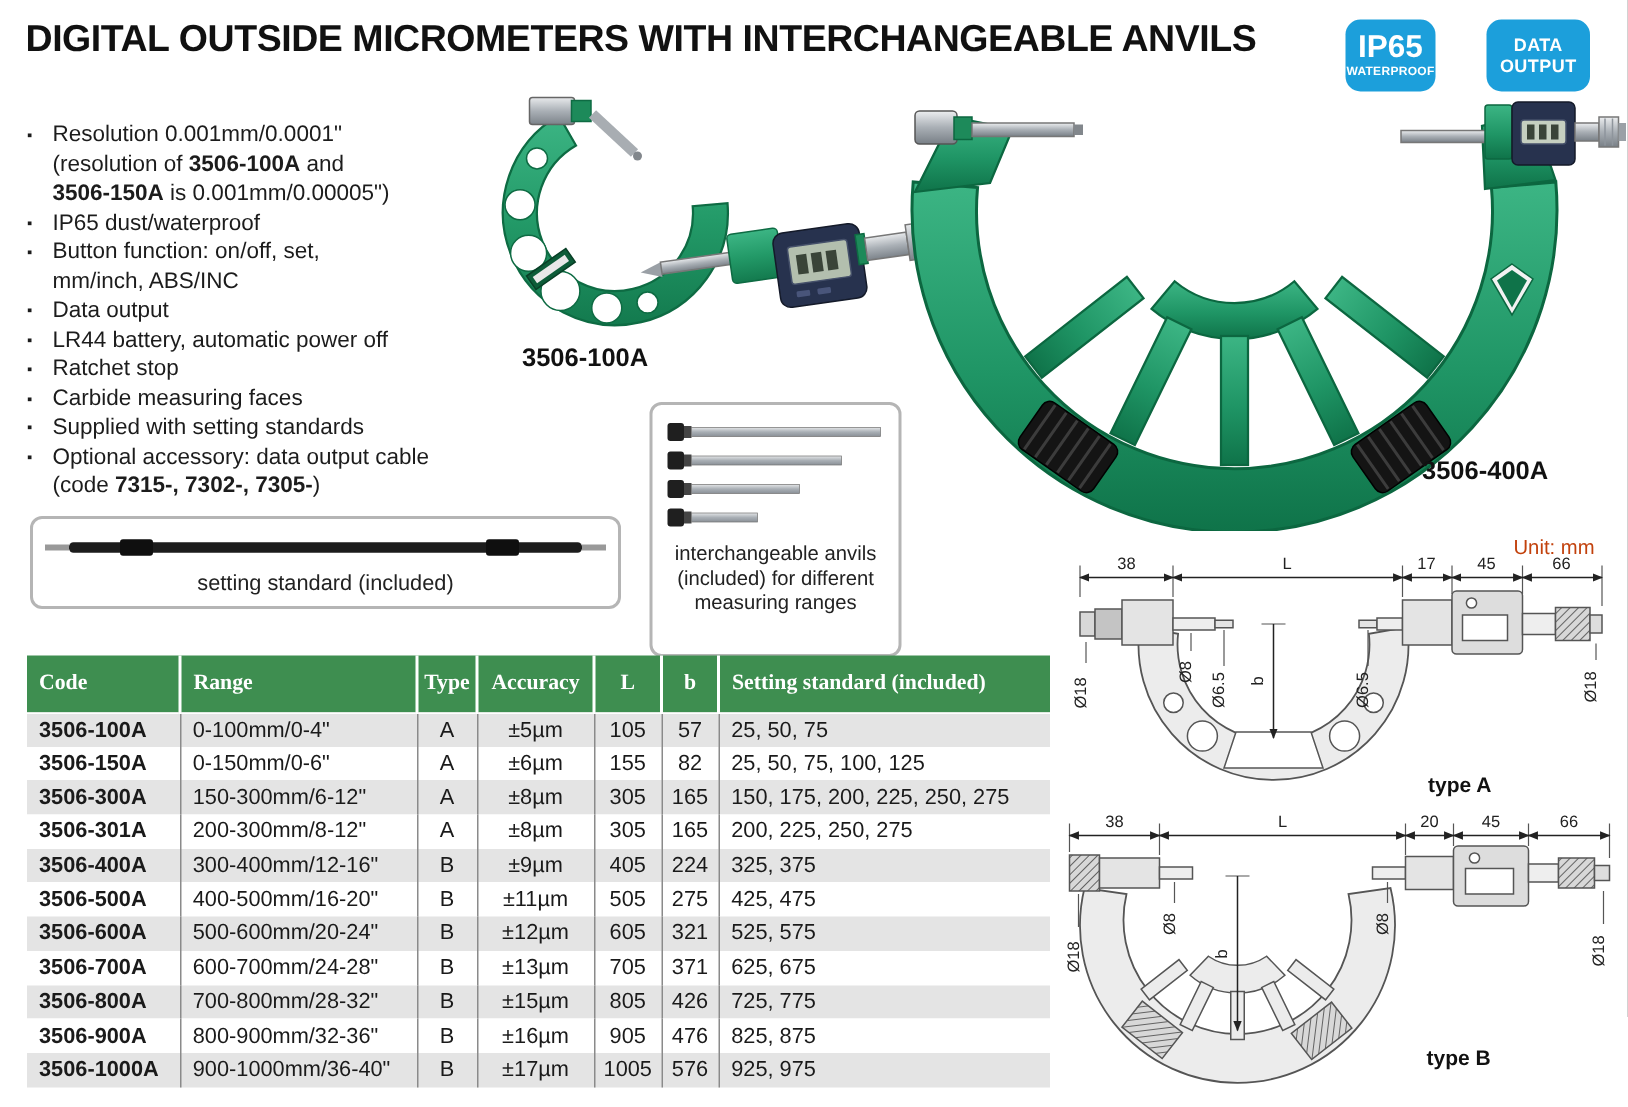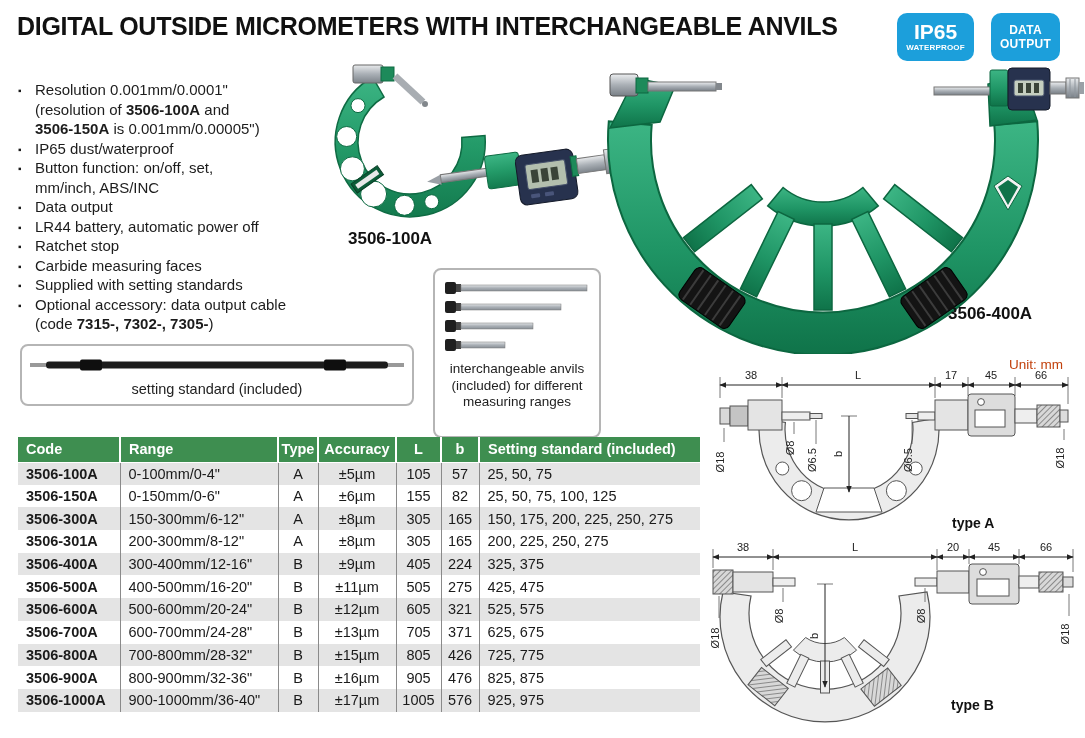--- a/index.html
+++ b/index.html
@@ -6,21 +6,21 @@
   body { background: #888; font-family: "Liberation Sans", sans-serif; }
   .page { position: relative; width: 1085px; height: 738px; background: #fff; overflow: hidden;
           font-family: "Liberation Sans", sans-serif; color: #1a1a1a; }
 
   .title { position: absolute; left: 17px; top: 12px; width: 860px;
            font-size: 25px; font-weight: bold; letter-spacing: -0.3px; color: #111; }
 
   .badge { position: absolute; top: 13px; height: 48px; background: #1c9fdb; color: #fff;
            border-radius: 10px; display: flex; flex-direction: column; align-items: center;
            justify-content: center; text-align: center; }
-  .badge-ip65 { left: 897px; width: 77px; }
+  .badge-ip65 { left: 897px; width: 60px; }
   .badge-data { left: 991px; width: 69px; }
   .badge .l1 { font-size: 21px; font-weight: bold; line-height: 21px; }
   .badge .l2 { font-size: 8px; font-weight: bold; line-height: 11px; letter-spacing: 0.2px; }
   .badge-data .l1, .badge-data .l2 { font-size: 12px; line-height: 14px; letter-spacing: 0.3px; }
 
   .features { position: absolute; left: 18px; top: 80px; width: 320px; list-style: none;
               font-size: 15px; line-height: 19.5px; color: #1c1c1c; }
   .features li { position: relative; padding-left: 17px; white-space: pre-wrap; }
   .features .blt { position: absolute; left: 0; top: 1px; font-size: 10px; }
 
@@ -28,22 +28,22 @@
   .prod-label { position: absolute; font-size: 17px; font-weight: bold; color: #111; }
 
   .framed-box { position: absolute; border: 2px solid #b5b5b5; border-radius: 8px; background: #fff; }
   .box-caption { text-align: center; font-size: 14px; color: #222; line-height: 16.5px; white-space: pre-wrap; }
 
   .mm-note { position: absolute; left: 18px; top: 413px; width: 682px; text-align: right;
              font-size: 14px; font-weight: bold; margin-top: 25px; }
 
   table.spec { position: absolute; left: 18px; top: 437px; width: 682px; border-collapse: collapse;
                font-size: 14.5px; table-layout: fixed; }
-  table.spec th { background: #3e8e50; color: #fff; font-weight: bold; height: 25px;
-                  border-right: 2px solid #fff; border-bottom: 1px solid #fff; }
+  table.spec th { background: #3e8e50; color: #fff; font-weight: bold; height: 38px;
+                  border-right: 2px solid #fff; border-bottom: 1px solid #fff; font-family: Liberation Serif, serif; }
   table.spec th:last-child { border-right: none; }
   table.spec td { height: 22.7px; border-right: 1px solid #8a8a8a; padding: 0 2px; background: #fff; }
   table.spec td:last-child { border-right: none; margin-left: 43px; }
   table.spec tr:nth-child(odd) td { background: #e4e4e4; }
   table.spec th:nth-child(1), table.spec td:nth-child(1),
   table.spec th:nth-child(2), table.spec td:nth-child(2),
   table.spec th:nth-child(7), table.spec td:nth-child(7) { text-align: left; padding-left: 8px; }
   table.spec th:nth-child(3), table.spec td:nth-child(3),
   table.spec th:nth-child(4), table.spec td:nth-child(4),
   table.spec th:nth-child(5), table.spec td:nth-child(5),

